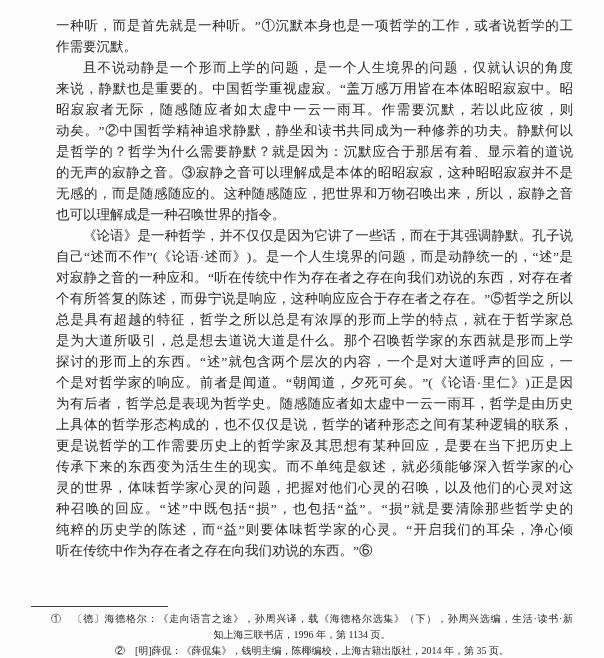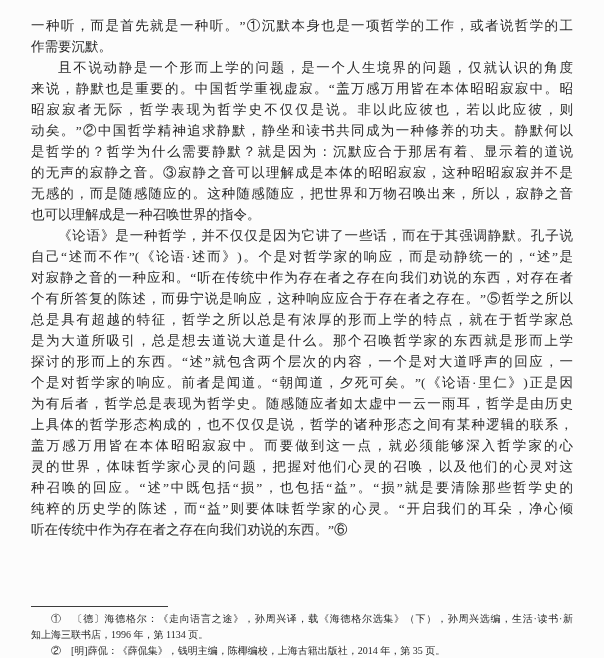--- a/index.html
+++ b/index.html
@@ -22,20 +22,21 @@
     width: 542px;
   }
   .line {
     font-size: 13.5px;
     line-height: 21px;
     height: 21px;
     overflow: hidden;
     text-align: justify;
     text-align-last: justify;
     letter-spacing: 0;
+    margin-left: 25px;
   }
   .line.end {
     text-align-last: left;
   }
   .line.indent {
     text-indent: 2em;
   }
   .fn-sep {
     position: absolute;
     left: 31px;
@@ -48,57 +49,58 @@
     position: absolute;
     left: 31px;
     top: 611px;
     width: 542px;
   }
   .fn-line {
     font-size: 10px;
     line-height: 16px;
     height: 16px;
     overflow: hidden;
-    text-align: left;
+    text-align: center;
   }
   .fn-line.just {
     text-align: justify;
     text-align-last: justify;
   }
   .fn-line.indent {
     text-indent: 2em;
   }
 </style>
 </head>
 <body>
 
 <div class="page">
 
   <div class="body-text">
     <div class="line">一种听，而是首先就是一种听。”①沉默本身也是一项哲学的工作，或者说哲学的工</div>
     <div class="line end">作需要沉默。</div>
     <div class="line indent">且不说动静是一个形而上学的问题，是一个人生境界的问题，仅就认识的角度</div>
     <div class="line">来说，静默也是重要的。中国哲学重视虚寂。“盖万感万用皆在本体昭昭寂寂中。昭</div>
-    <div class="line">昭寂寂者无际，哲学表现为哲学史不仅仅是说。非以此应彼也，若以此应彼，则</div>
+    <div class="line">昭寂寂者无际，随感随应者如太虚中一云一雨耳。作需要沉默，若以此应彼，则</div>
     <div class="line">动矣。”②中国哲学精神追求静默，静坐和读书共同成为一种修养的功夫。静默何以</div>
     <div class="line">是哲学的？哲学为什么需要静默？就是因为：沉默应合于那居有着、显示着的道说</div>
     <div class="line">的无声的寂静之音。③寂静之音可以理解成是本体的昭昭寂寂，这种昭昭寂寂并不是</div>
     <div class="line">无感的，而是随感随应的。这种随感随应，把世界和万物召唤出来，所以，寂静之音</div>
     <div class="line end">也可以理解成是一种召唤世界的指令。</div>
     <div class="line indent">《论语》是一种哲学，并不仅仅是因为它讲了一些话，而在于其强调静默。孔子说</div>
-    <div class="line">自己“述而不作”(《论语·述而》)。个是对哲学家的响应，而是动静统一的，“述”是</div>
+    <div class="line">自己“述而不作”(《论语·述而》)。是一个人生境界的问题，而是动静统一的，“述”是</div>
     <div class="line">对寂静之音的一种应和。“听在传统中作为存在者之存在向我们劝说的东西，对存在者</div>
     <div class="line">个有所答复的陈述，而毋宁说是响应，这种响应应合于存在者之存在。”⑤哲学之所以</div>
     <div class="line">总是具有超越的特征，哲学之所以总是有浓厚的形而上学的特点，就在于哲学家总</div>
     <div class="line">是为大道所吸引，总是想去道说大道是什么。那个召唤哲学家的东西就是形而上学</div>
     <div class="line">探讨的形而上的东西。“述”就包含两个层次的内容，一个是对大道呼声的回应，一</div>
     <div class="line">个是对哲学家的响应。前者是闻道。“朝闻道，夕死可矣。”(《论语·里仁》)正是因</div>
     <div class="line">为有后者，哲学总是表现为哲学史。随感随应者如太虚中一云一雨耳，哲学是由历史</div>
     <div class="line">上具体的哲学形态构成的，也不仅仅是说，哲学的诸种形态之间有某种逻辑的联系，</div>
-    <div class="line">盖万感万用皆在本体昭昭寂寂中。而要做到这一点，就必须能够深入哲学家的心</div>
+    <div class="line">更是说哲学的工作需要历史上的哲学家及其思想有某种回应，是要在当下把历史上</div>
+    <div class="line">传承下来的东西变为活生生的现实。而不单纯是叙述，就必须能够深入哲学家的心</div>
     <div class="line">灵的世界，体味哲学家心灵的问题，把握对他们心灵的召唤，以及他们的心灵对这</div>
     <div class="line">种召唤的回应。“述”中既包括“损”，也包括“益”。“损”就是要清除那些哲学史的</div>
     <div class="line">纯粹的历史学的陈述，而“益”则要体味哲学家的心灵。“开启我们的耳朵，净心倾</div>
     <div class="line end">听在传统中作为存在者之存在向我们劝说的东西。”⑥</div>
   </div>
 
   <div class="fn-sep"></div>
 
   <div class="footnotes">
     <div class="fn-line just indent">①　〔德〕海德格尔：《走向语言之途》，孙周兴译，载《海德格尔选集》（下），孙周兴选编，生活·读书·新</div>

